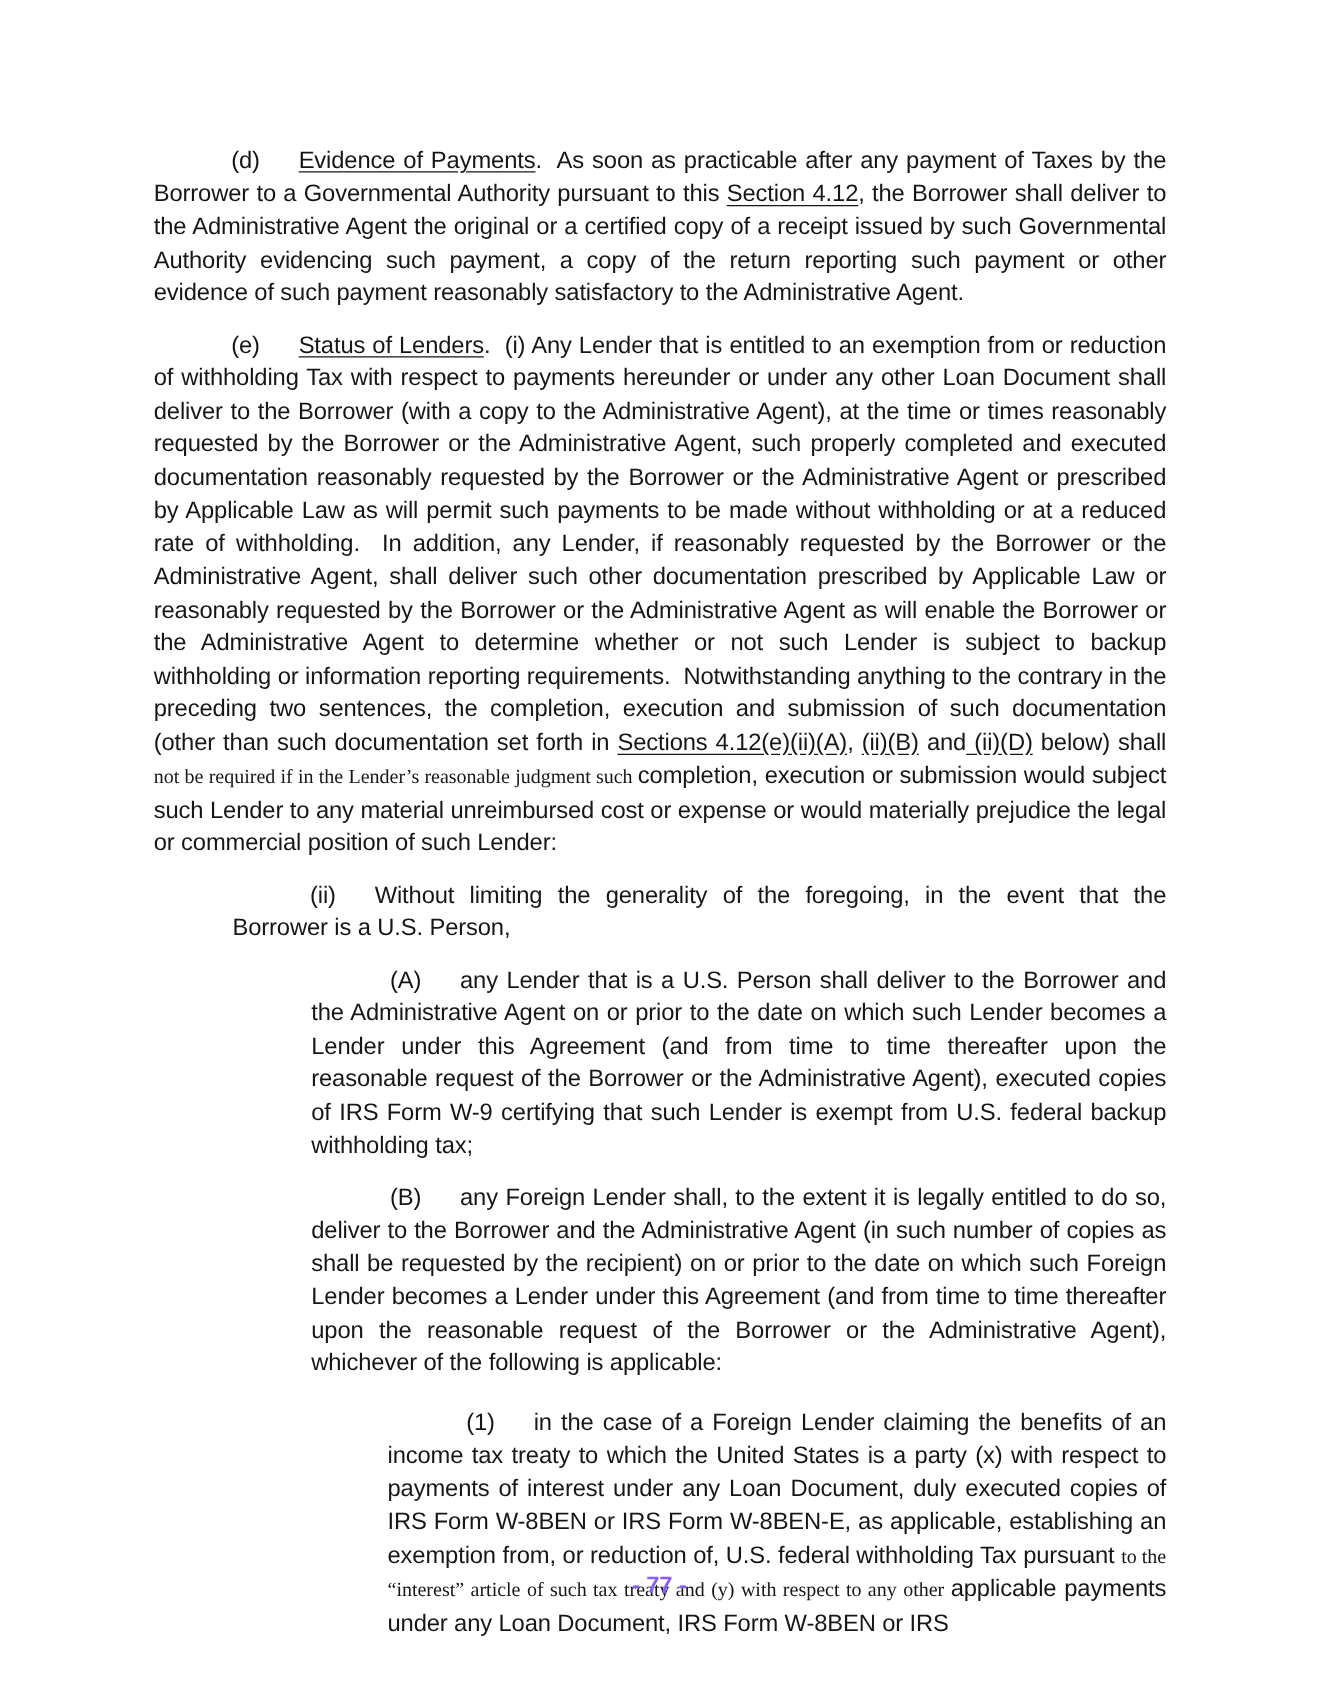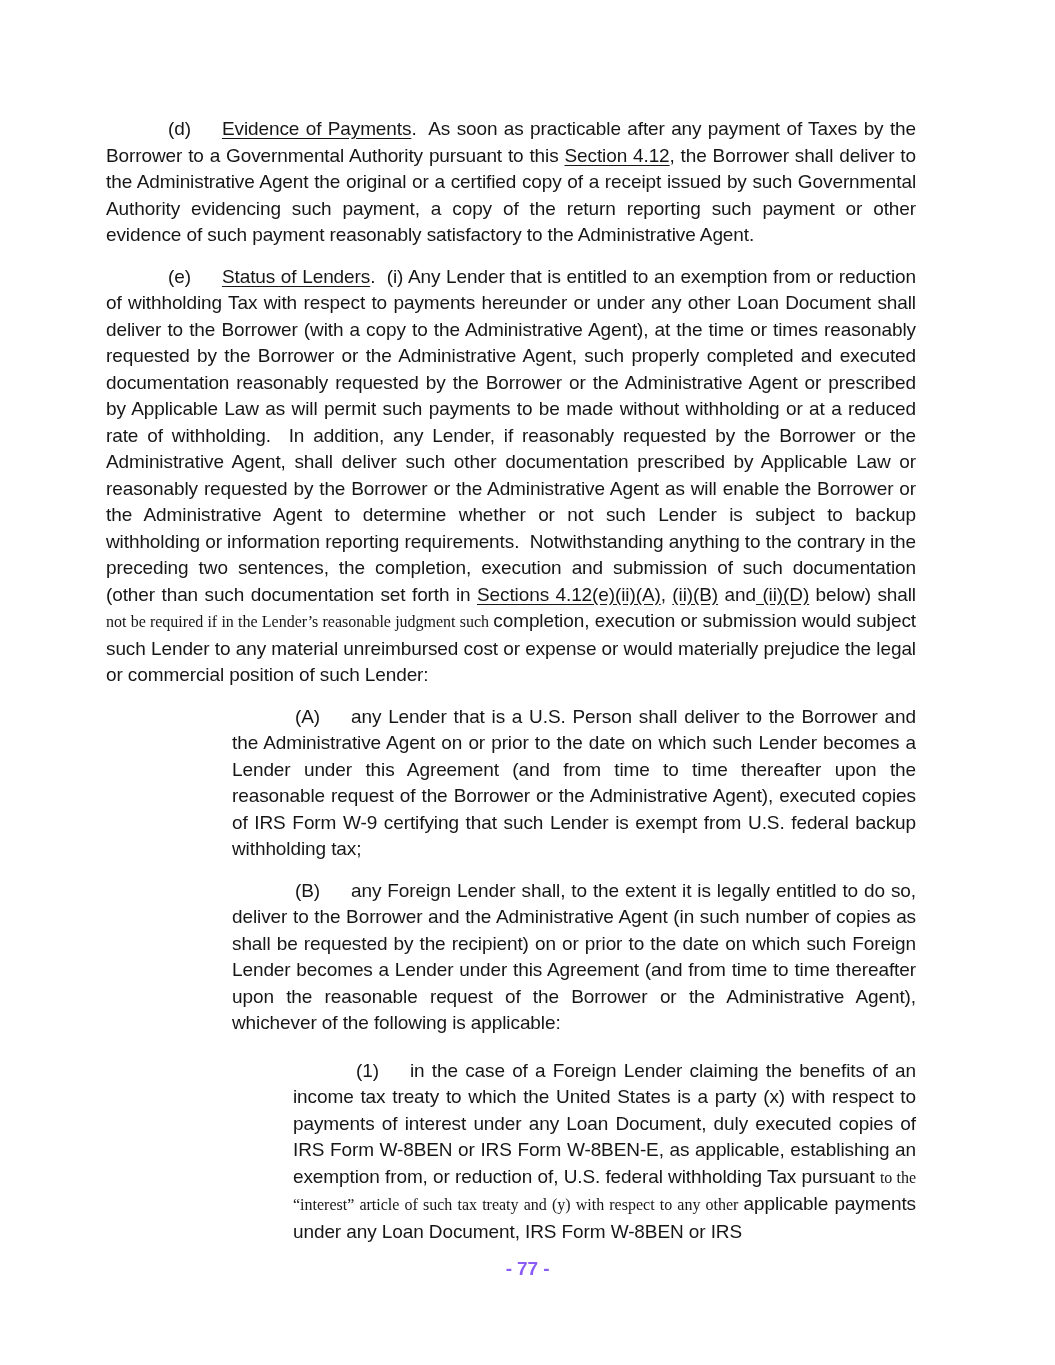--- a/index.html
+++ b/index.html
@@ -14,21 +14,21 @@
     background: #ffffff;
     color: #161616;
     font-family: "Liberation Sans", sans-serif;
     font-size: 19px;
     line-height: 26.5px;
     letter-spacing: -0.1px;
     overflow: hidden;
   }
   .text-body {
     position: absolute;
-    left: 106px;
+    left: 123px;
     top: 116px;
     width: 810px;
     text-align: justify;
   }
   .text-body p {
     margin: 0 0 15px 0;
   }
   p.level-0 { margin-left: 0;    text-indent: 62px; }
   p.level-1 { margin-left: 63px;  text-indent: 62px; margin-top: 7px; }
   p.level-2 { margin-left: 126px; text-indent: 63px; margin-top: 12px; }
@@ -57,18 +57,19 @@
     font-weight: bold;
   }
 </style>
 </head>
 <body>
 
 <div class="page">
   <div class="text-body">
       <p class="level-0"><span>(d)</span><span class="gap"></span><span class="u">Evidence of Payments</span><span>.&nbsp; As soon as practicable after any payment of Taxes by the Borrower to a Governmental Authority pursuant to this </span><span class="u">Section 4.12</span><span>, the Borrower shall deliver to the Administrative Agent the original or a certified copy of a receipt issued by such Governmental Authority evidencing such payment, a copy of the return reporting such payment or other evidence of such payment reasonably satisfactory to the Administrative Agent.</span></p>
       <p class="level-0"><span>(e)</span><span class="gap"></span><span class="u">Status of Lenders</span><span>.&nbsp; (i) Any Lender that is entitled to an exemption from or reduction of withholding Tax with respect to payments hereunder or under any other Loan Document shall deliver to the Borrower (with a copy to the Administrative Agent), at the time or times reasonably requested by the Borrower or the Administrative Agent, such properly completed and executed documentation reasonably requested by the Borrower or the Administrative Agent or prescribed by Applicable Law as will permit such payments to be made without withholding or at a reduced rate of withholding.&nbsp; In addition, any Lender, if reasonably requested by the Borrower or the Administrative Agent, shall deliver such other documentation prescribed by Applicable Law or reasonably requested by the Borrower or the Administrative Agent as will enable the Borrower or the Administrative Agent to determine whether or not such Lender is subject to backup withholding or information reporting requirements.&nbsp; Notwithstanding anything to the contrary in the preceding two sentences, the completion, execution and submission of such documentation (other than such documentation set forth in </span><span class="u">Sections 4.12(e)(ii)(A)</span><span>, </span><span class="u">(ii)(B)</span><span> and</span><span class="u">&nbsp;(ii)(D)</span><span> below) shall </span><span class="serif">not be required if in the Lender’s reasonable judgment such </span><span>completion, execution or submission would subject such Lender to any material unreimbursed cost or expense or would materially prejudice the legal or commercial position of such Lender:</span></p>
+      <p class="level-1"><span>(ii)</span><span class="gap"></span><span>Without limiting the generality of the foregoing, in the event that the Borrower is a U.S. Person,</span></p>
       <p class="level-2"><span>(A)</span><span class="gap"></span><span>any Lender that is a U.S. Person shall deliver to the Borrower and the Administrative Agent on or prior to the date on which such Lender becomes a Lender under this Agreement (and from time to time thereafter upon the reasonable request of the Borrower or the Administrative Agent), executed copies of IRS Form W-9 certifying that such Lender is exempt from U.S. federal backup withholding tax;</span></p>
       <p class="level-2"><span>(B)</span><span class="gap"></span><span>any Foreign Lender shall, to the extent it is legally entitled to do so, deliver to the Borrower and the Administrative Agent (in such number of copies as shall be requested by the recipient) on or prior to the date on which such Foreign Lender becomes a Lender under this Agreement (and from time to time thereafter upon the reasonable request of the Borrower or the Administrative Agent), whichever of the following is applicable:</span></p>
       <p class="level-3"><span>(1)</span><span class="gap"></span><span>in the case of a Foreign Lender claiming the benefits of an income tax treaty to which the United States is a party (x) with respect to payments of interest under any Loan Document, duly executed copies of IRS Form W-8BEN or IRS Form W-8BEN-E, as applicable, establishing an exemption from, or reduction of, U.S. federal withholding Tax pursuant </span><span class="serif">to the “interest” article of such tax treaty and (y) with respect to any other </span><span>applicable payments under any Loan Document, IRS Form W-8BEN or IRS</span></p>
     </div>
   <div class="page-number">- 77 -</div>
 </div>
 
 </body></html>

